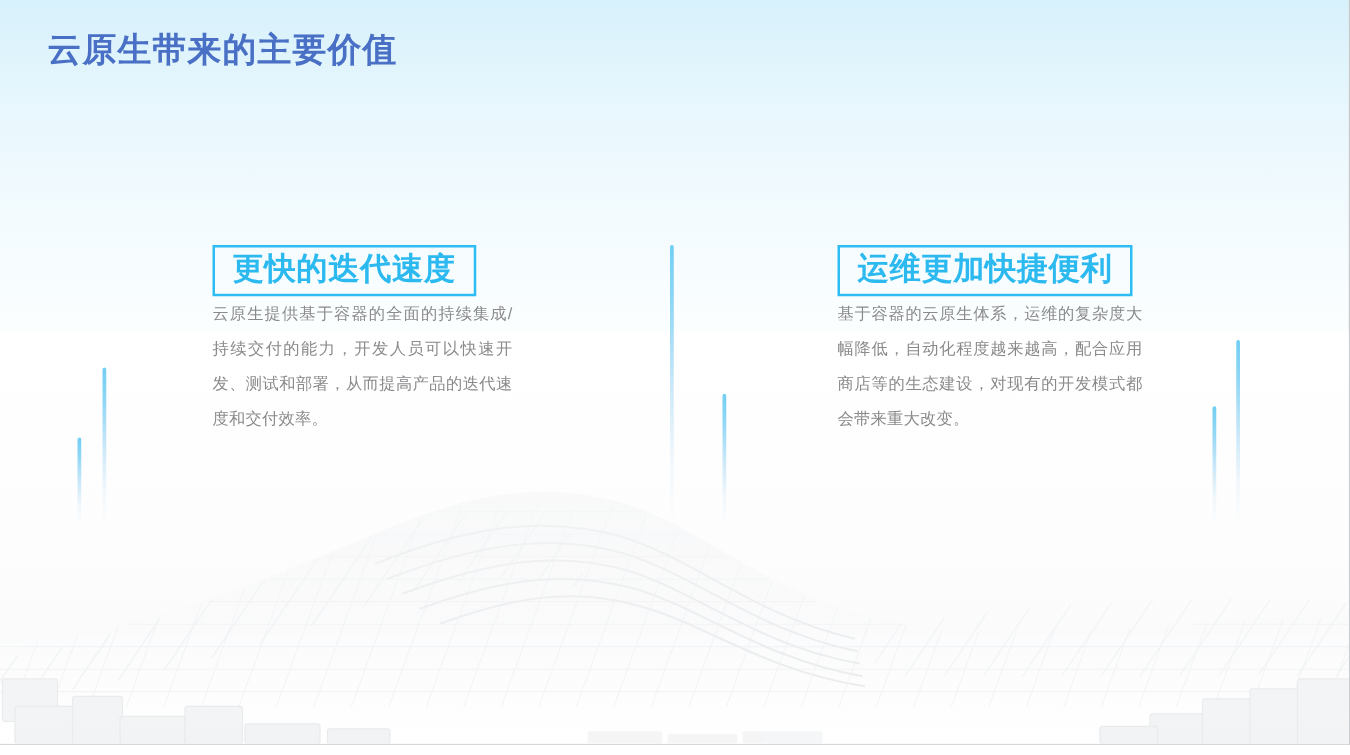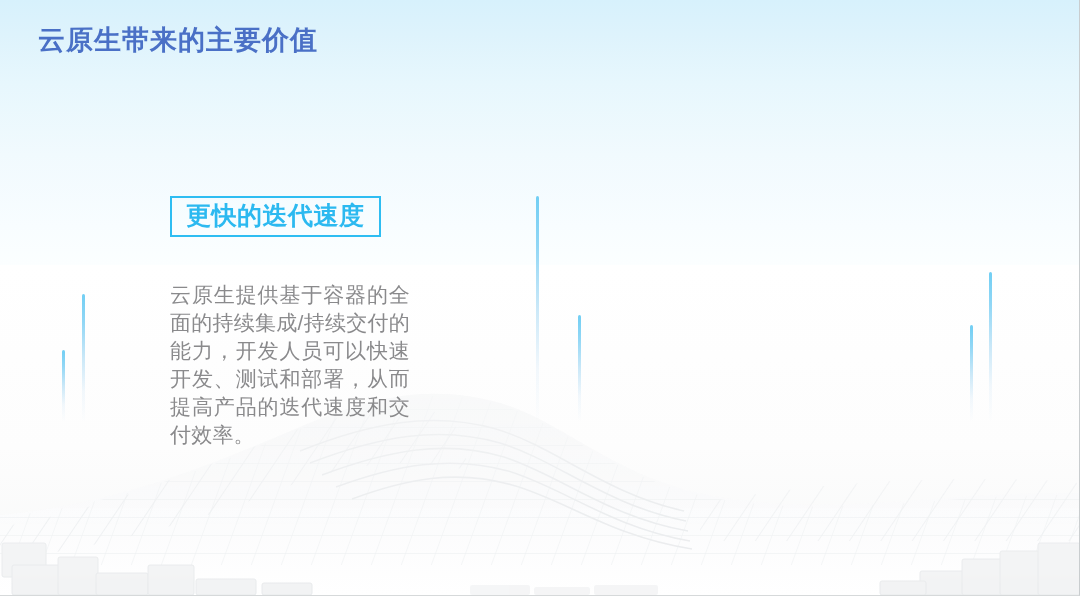--- a/index.html
+++ b/index.html
@@ -91,22 +91,21 @@
   }
   .head-box .head-text {
     font-size: 25px;
     font-weight: bold;
     color: #2cb9f0;
     line-height: 26px;
     letter-spacing: 0.5px;
   }
 
   .body-text {
-    margin-top: 44px;
-    font-size: 21px;
+    font-size: 13px;
     line-height: 28px;
     color: #8a8a8c;
     width: 240px;
     text-align: justify;
     letter-spacing: 0.2px;
   }
   .col-right .body-text { width: 244px; }
 </style>
 </head>
 <body>
@@ -211,14 +210,20 @@
   <div class="vline" style="left:970px; top:325px; height:97px;"></div>
   <div class="vline" style="left:989px; top:272px; height:150px;"></div>
 
   <div class="col col-left">
     <div class="head-box">
       <span class="head-text">更快的迭代速度</span>
     </div>
     <div class="body-text">云原生提供基于容器的全面的持续集成/持续交付的能力，开发人员可以快速开发、测试和部署，从而提高产品的迭代速度和交付效率。</div>
   </div>
 
+  <div class="col col-right">
+    <div class="head-box">
+      <span class="head-text">运维更加快捷便利</span>
+    </div>
+    <div class="body-text">基于容器的云原生体系，运维的复杂度大幅降低，自动化程度越来越高，配合应用商店等的生态建设，对现有的开发模式都会带来重大改变。</div>
+  </div>
 
 </div>
 
 </body></html>

